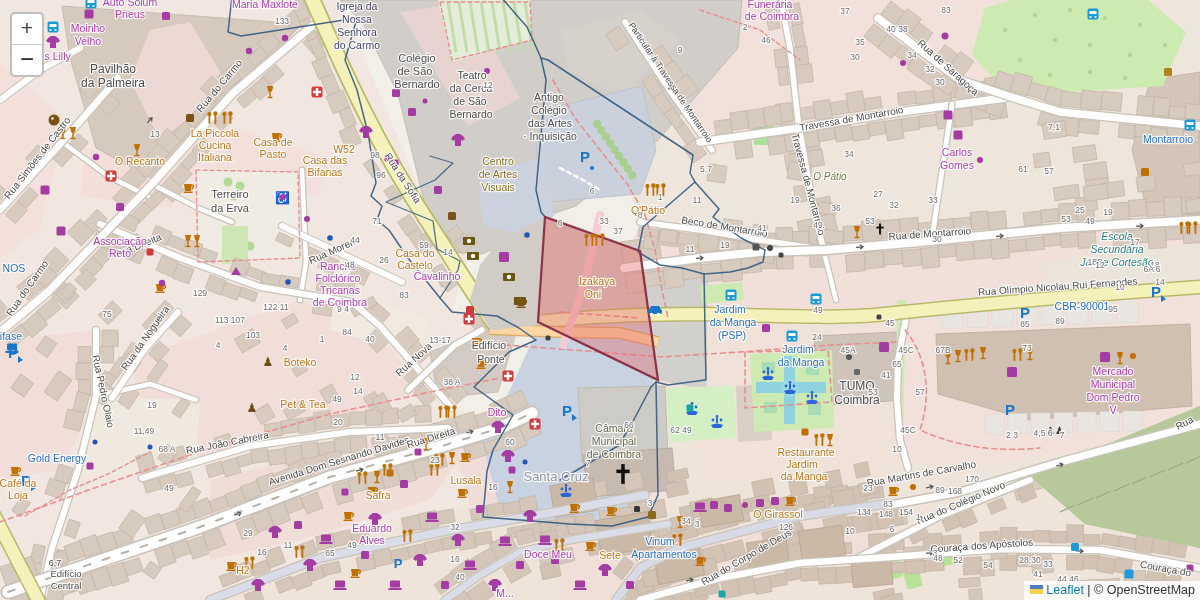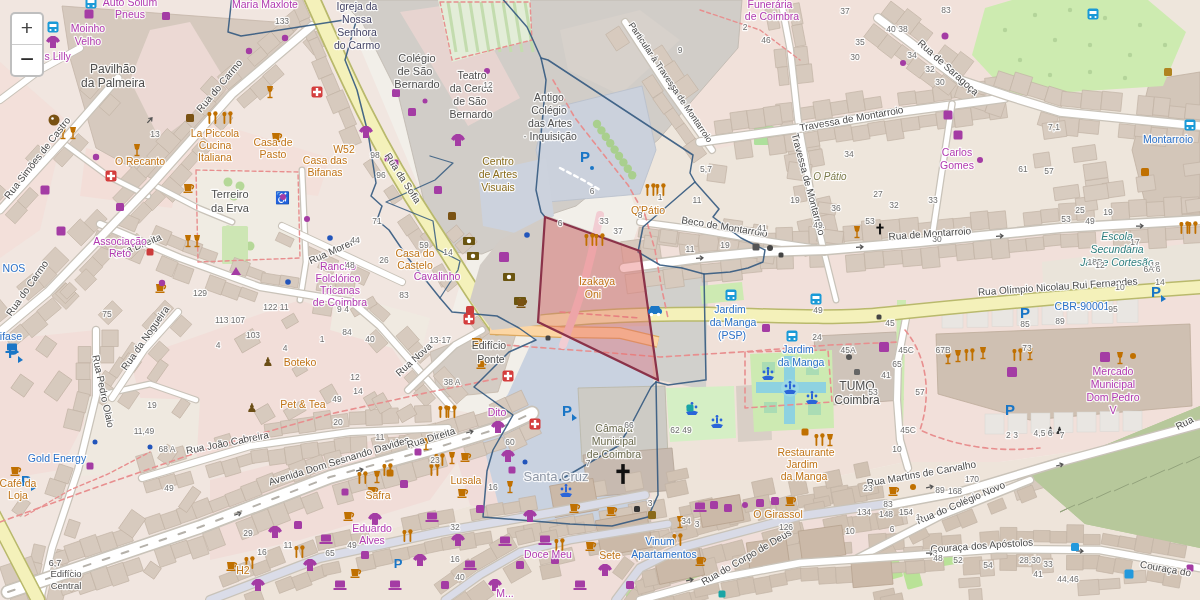--- a/index.html
+++ b/index.html
@@ -1938,13 +1938,14 @@
         <text class="halo" x="322" y="342" font-size="8.5" fill="#6f6f6f" text-anchor="middle">1</text>
         <text class="halo" x="285" y="351" font-size="8.5" fill="#6f6f6f" text-anchor="middle">4</text>
       </g>
 </svg>
 
 <div id="zoomctl">
       <div class="zin">+</div>
       <div class="zout">−</div>
     </div>
 
+<div id="attrib"><span style="display:inline-block;width:13px;height:9px;background:linear-gradient(#4e7bc1 50%,#f7d24e 50%);margin-right:3px;"></span><span class="lf">Leaflet</span> | © OpenStreetMap</div>
 </div>
 
 </body></html>

